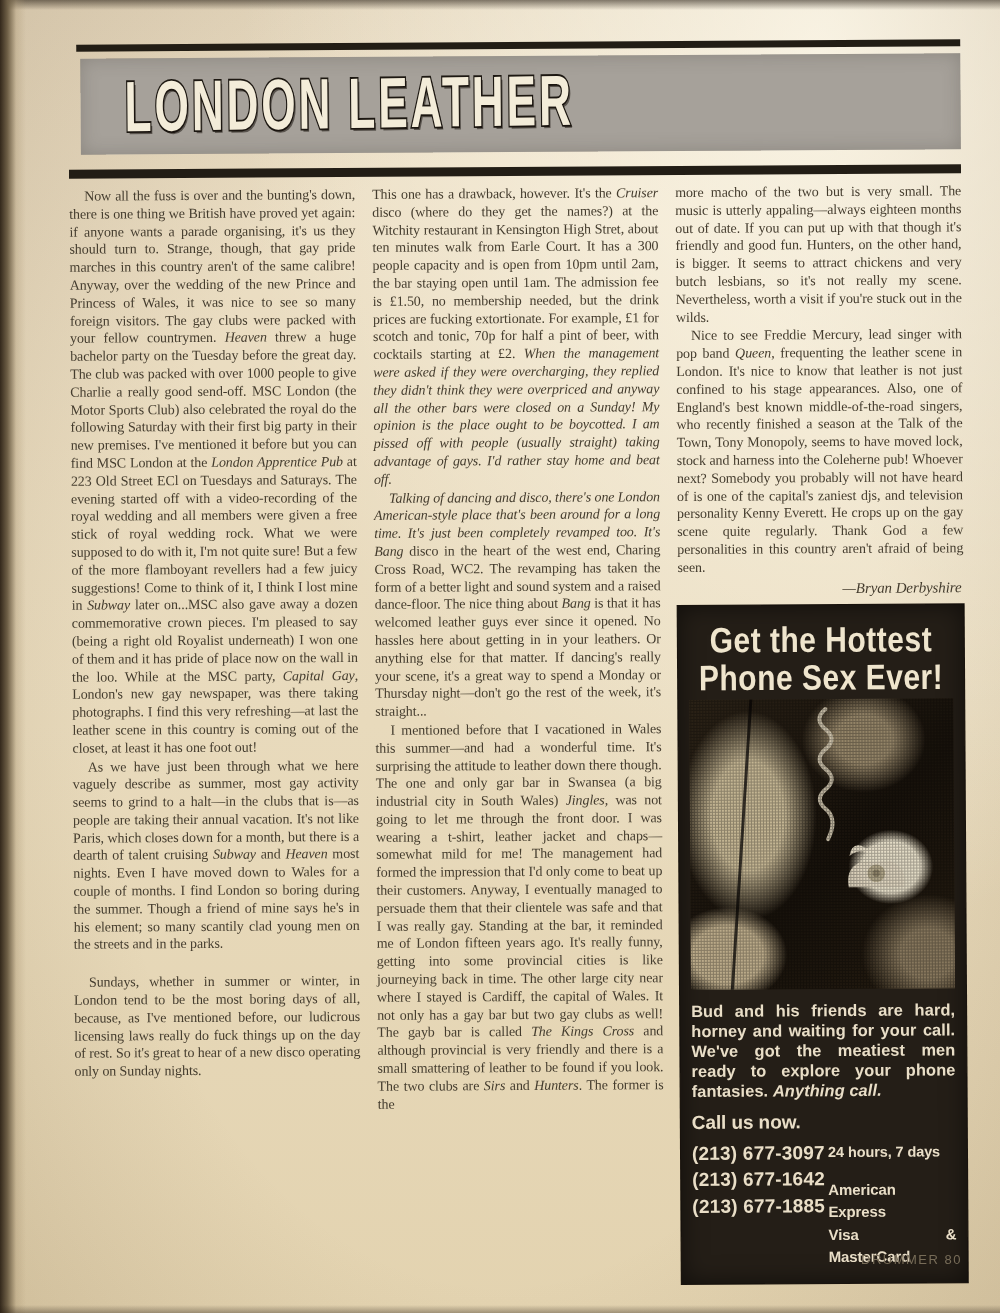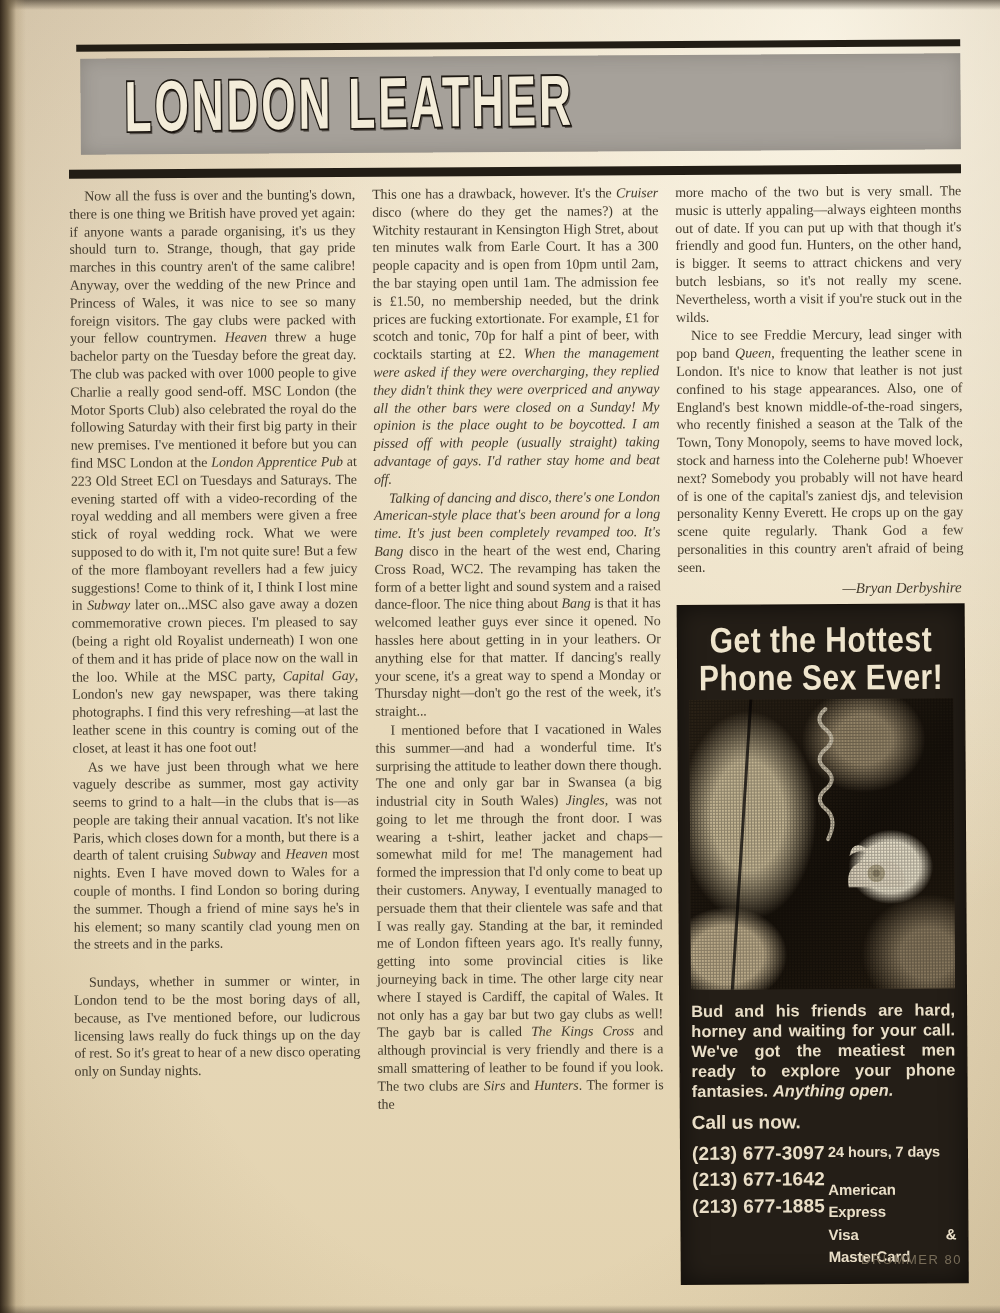--- a/index.html
+++ b/index.html
@@ -161,21 +161,21 @@
               <path d="M46 4 q-12 10 0 20 q12 10 0 20 q-12 10 0 20 q12 10 0 20 q-12 10 0 20 q12 10 2 30" fill="none" stroke="#ddd3bb" stroke-width="4" stroke-linecap="round"></path>
             </svg>
             <svg class="phone-svg" viewBox="0 0 100 80">
               <path d="M20 72 Q16 50 35 44 L65 44 Q84 50 80 72 Z" fill="#e4dac3"></path>
               <path d="M21 38 Q23 24 34 27 L40 30 Q50 23 60 30 L66 27 Q77 24 79 38 Q70 31 61 34 L39 34 Q30 31 21 38 Z" fill="#ece3cd"></path>
               <circle cx="50" cy="57" r="9.5" fill="#b4a889"></circle>
               <circle cx="50" cy="57" r="4" fill="#8d8166"></circle>
             </svg>
           </div>
           <div class="ad-body">
-            <span>Bud and his friends are hard, horney and waiting for your call. We've got the meatiest men ready to explore your phone fantasies. </span><em>Anything open.</em>
+            <span>Bud and his friends are hard, horney and waiting for your call. We've got the meatiest men ready to explore your phone fantasies. </span><em>Anything call.</em>
           </div>
           <div class="ad-cta">Call us now.</div>
           <div class="ad-contact">
             <div class="phones">
                 <div>(213) 677-3097</div>
                 <div>(213) 677-1642</div>
                 <div>(213) 677-1885</div>
               </div>
             <div class="meta">
               <div class="hours">24 hours, 7 days</div>

